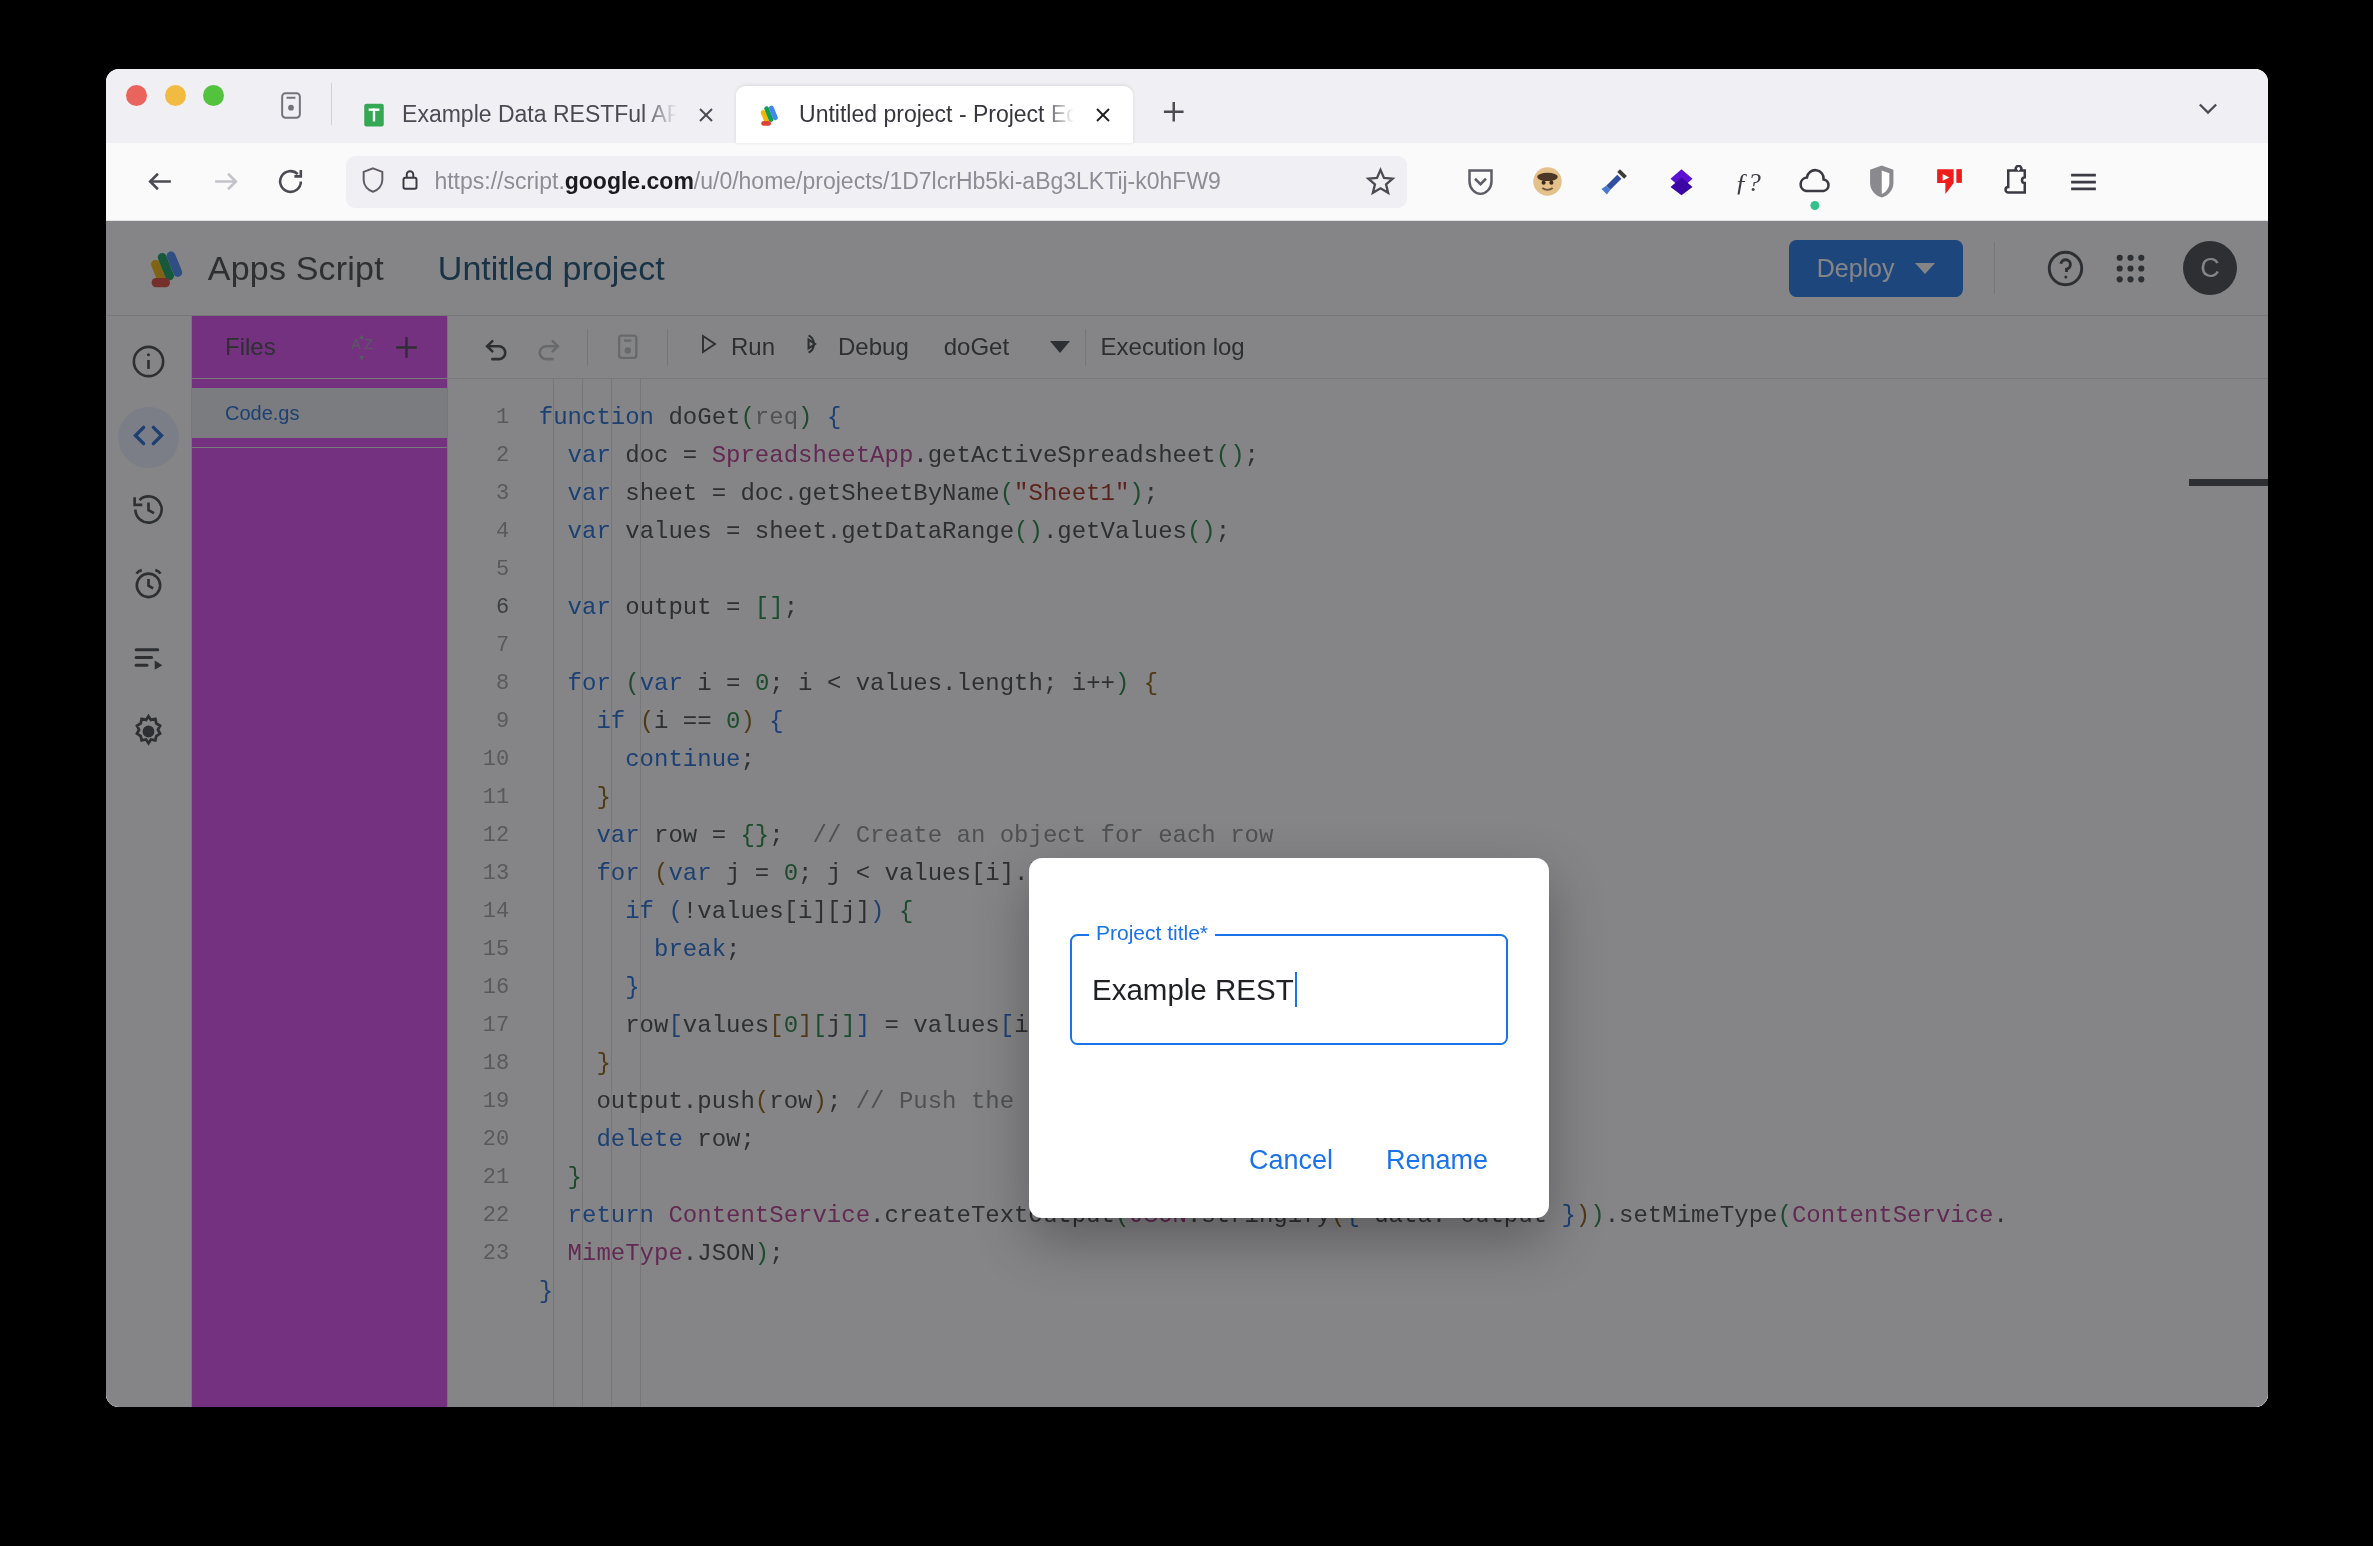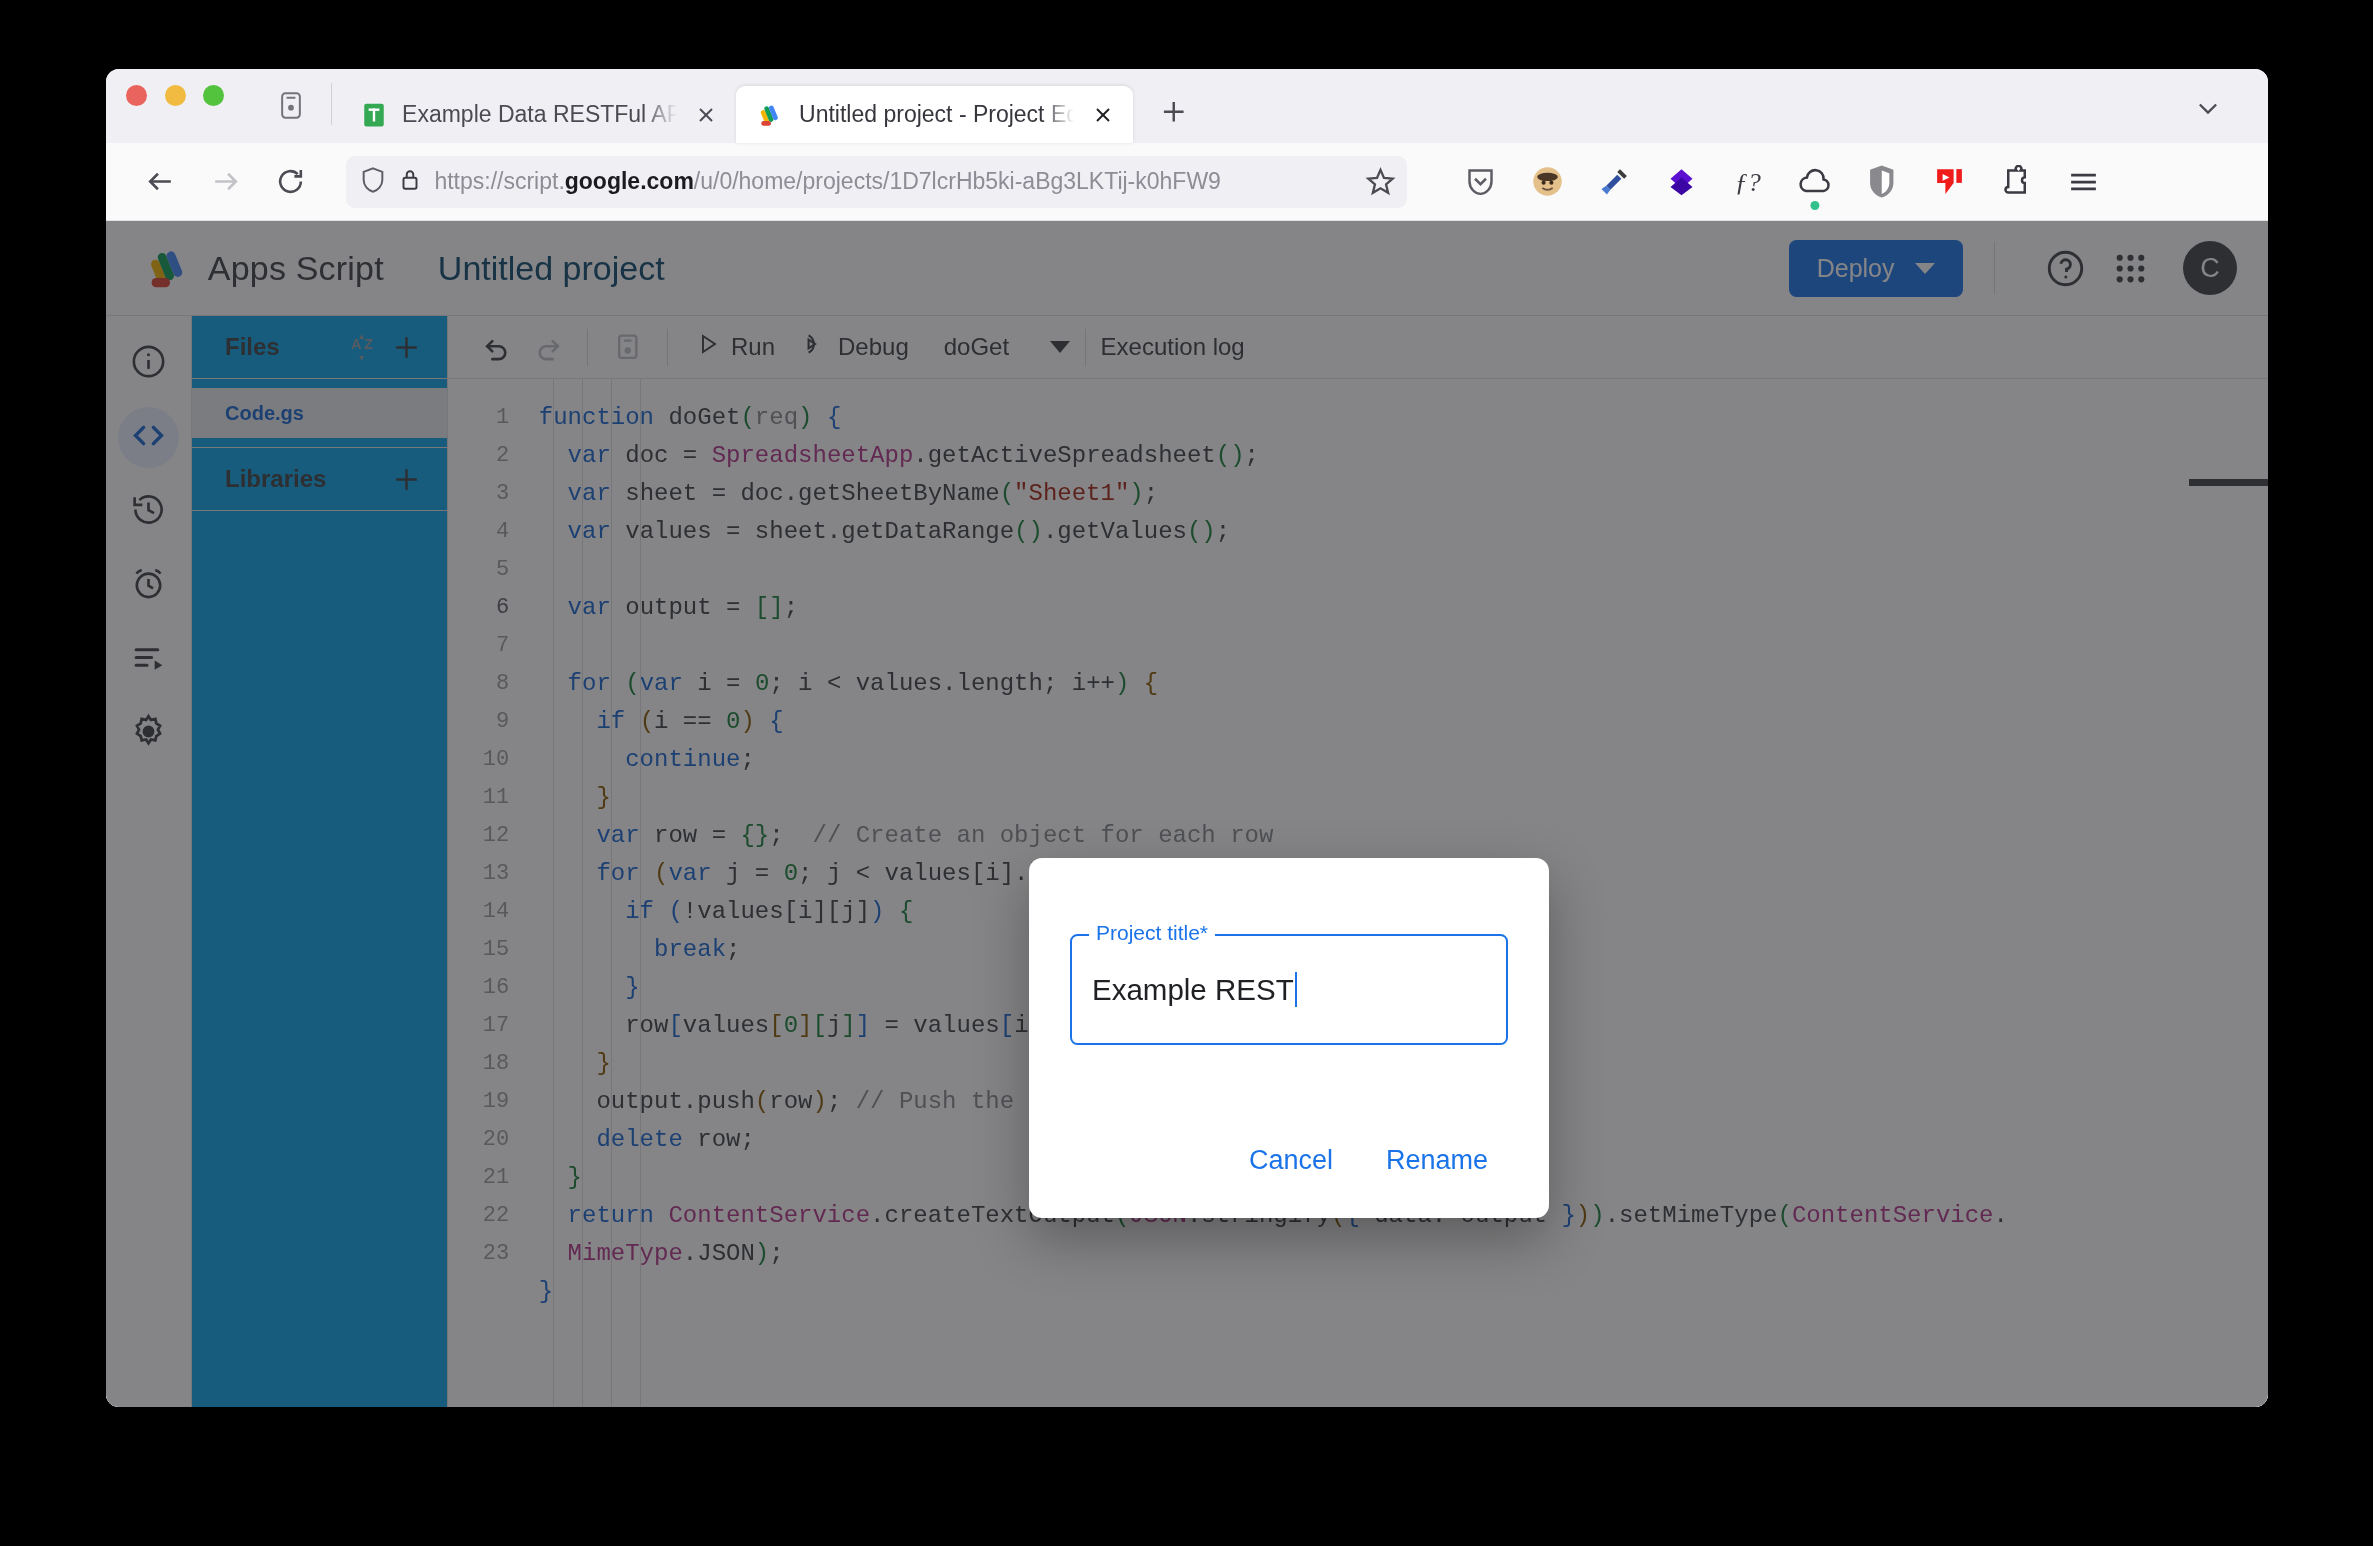--- a/index.html
+++ b/index.html
@@ -137,21 +137,21 @@
   .rail-item {
     width: 61px; height: 61px; border-radius: 50%;
     display: flex; align-items: center; justify-content: center;
   }
   .rail-item.active { background: #e8f0fe; }
 
   
   .files-panel {
     width: 257px; flex: 0 0 257px;
     border-left: 0.9px solid #e0e0e0; border-right: 0.9px solid #e0e0e0;
-    background: #0ea5e9; font-size: 24px; color: #3c4043; font-weight: bold;
+    background: #d946ef; font-size: 24px; color: #3c4043;
   }
   .panel-row {
     height: 63px; display: flex; align-items: center;
     padding: 0 20px 0 33px; border-bottom: 0.9px solid #e4e4e4;
   }
   .panel-row .label { flex: 1 1 auto; }
   .panel-ico { width: 41px; height: 41px; display:flex; align-items:center; justify-content:center; }
   .files-list { border-bottom: 0.9px solid #e4e4e4; padding: 9.2px 0 9.2px 0; }
   .file-item {
     height: 50px; display: flex; align-items: center; padding-left: 33px;
@@ -548,29 +548,20 @@
               </svg>
           </span>
         </div>
 
         <div class="files-list">
           <div class="file-item">
             <span>Code.gs</span>
           </div>
         </div>
 
-        <div class="panel-row">
-          <span class="label">Libraries</span>
-          <span class="panel-ico">
-            <svg width="31" height="31" viewBox="0 0 24 24" stroke="#3c4043" stroke-width="1.9">
-                <line x1="12" y1="4" x2="12" y2="20"></line>
-                <line x1="4" y1="12" x2="20" y2="12"></line>
-              </svg>
-          </span>
-        </div>
 
       </div>
 
       <div class="editor-area">
         <div class="editor-toolbar">
           <span class="tb-ico">
             <svg width="31" height="31" viewBox="0 0 24 24" fill="none" stroke="#3c4043" stroke-width="2" stroke-linecap="round">
                 <path d="M8 7 L4 11 L8 15"></path>
                 <path d="M4 11 h9 a5 5 0 0 1 0 10 H8"></path>
               </svg>

